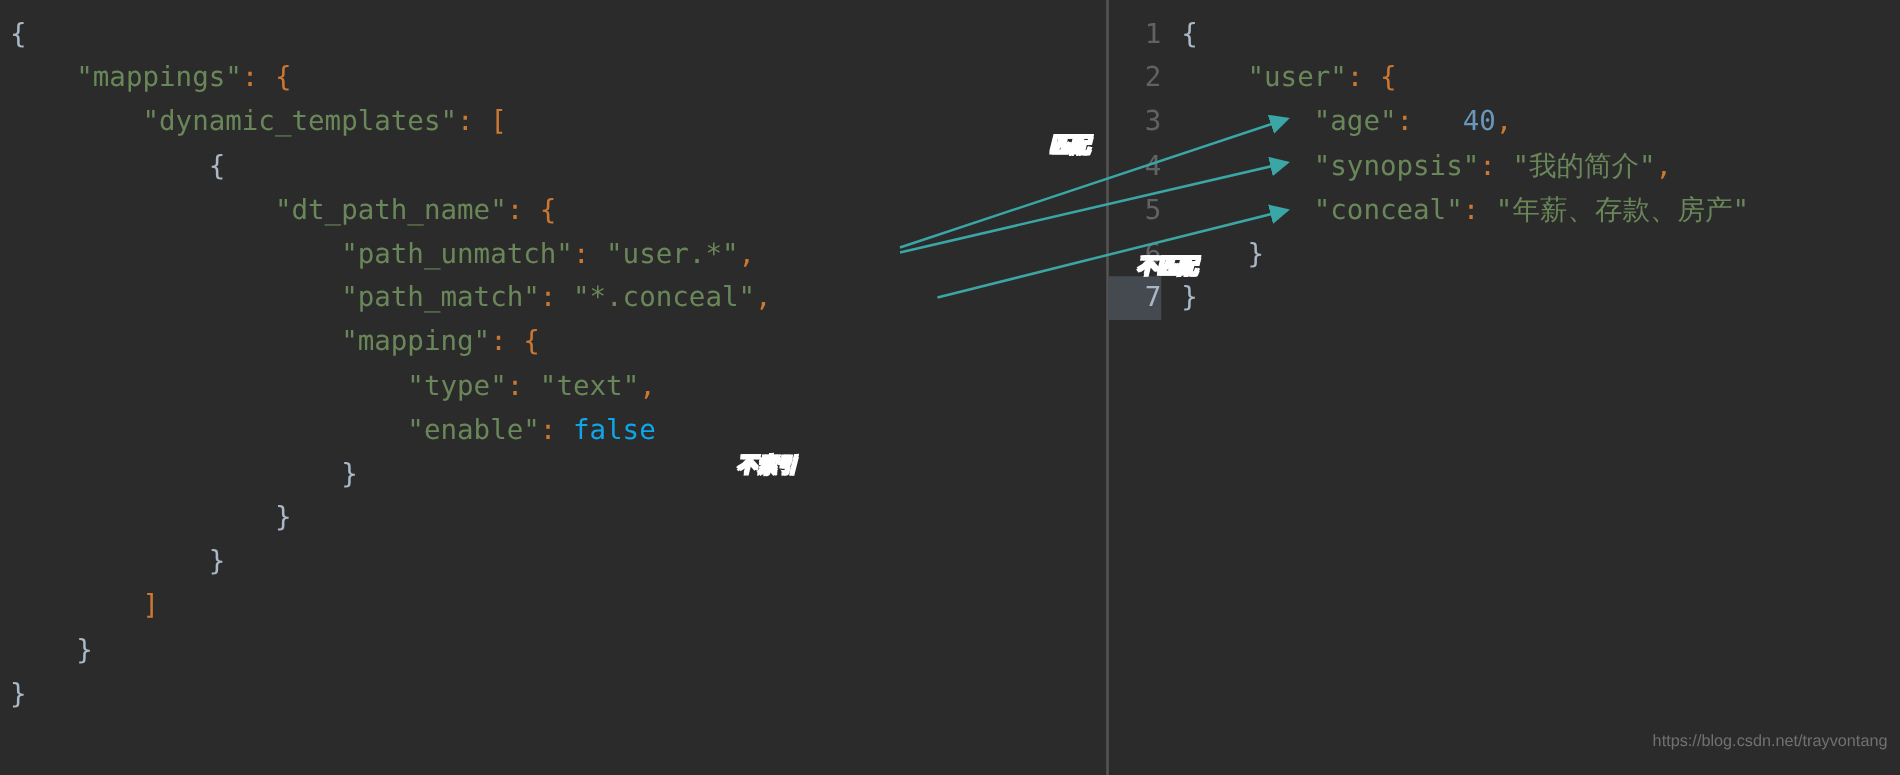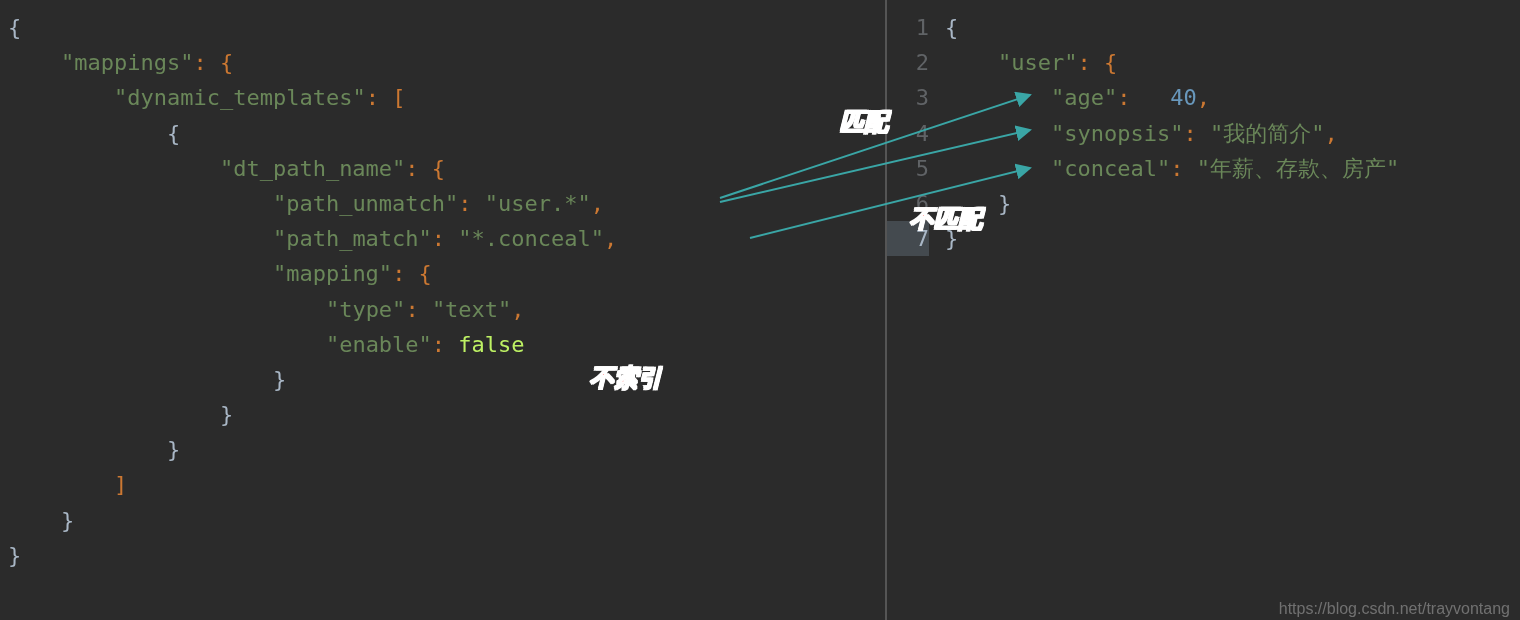--- a/index.html
+++ b/index.html
@@ -48,44 +48,44 @@
   .right-code {
     flex: 1;
     padding: 10px 8px;
     white-space: pre;
     line-height: 1.6;
     position: relative;
   }
   .key { color: #6a8759; }
   .str { color: #6a8759; }
   .num { color: #6897bb; }
-  .kw  { color: #bef264; }
+  .kw  { color: #0ea5e9; }
   .punct { color: #cc7832; }
   .brace { color: #a9b7c6; }
 
   .annot {
     position: absolute;
     color: #ff1a1a;
     font-weight: 900;
     font-style: italic;
     font-family: "KaiTi","STKaiti","SimSun",serif;
-    font-size: 24px;
+    font-size: 16px;
     -webkit-text-stroke: 1.5px #fff;
     text-shadow:
       -1px -1px 0 #fff, 1px -1px 0 #fff,
       -1px  1px 0 #fff, 1px  1px 0 #fff;
     pointer-events: none;
     white-space: nowrap;
   }
   .watermark {
     position: absolute;
     right: 10px;
-    bottom: 2px;
+    bottom: 20px;
     color: #888;
-    font-size: 16px;
+    font-size: 13px;
     font-family: Arial, sans-serif;
     opacity: .75;
   }
   svg.arrows {
     position: absolute;
     top: 0; left: 0;
     width: 1520px; height: 620px;
     pointer-events: none;
   }
 </style>

